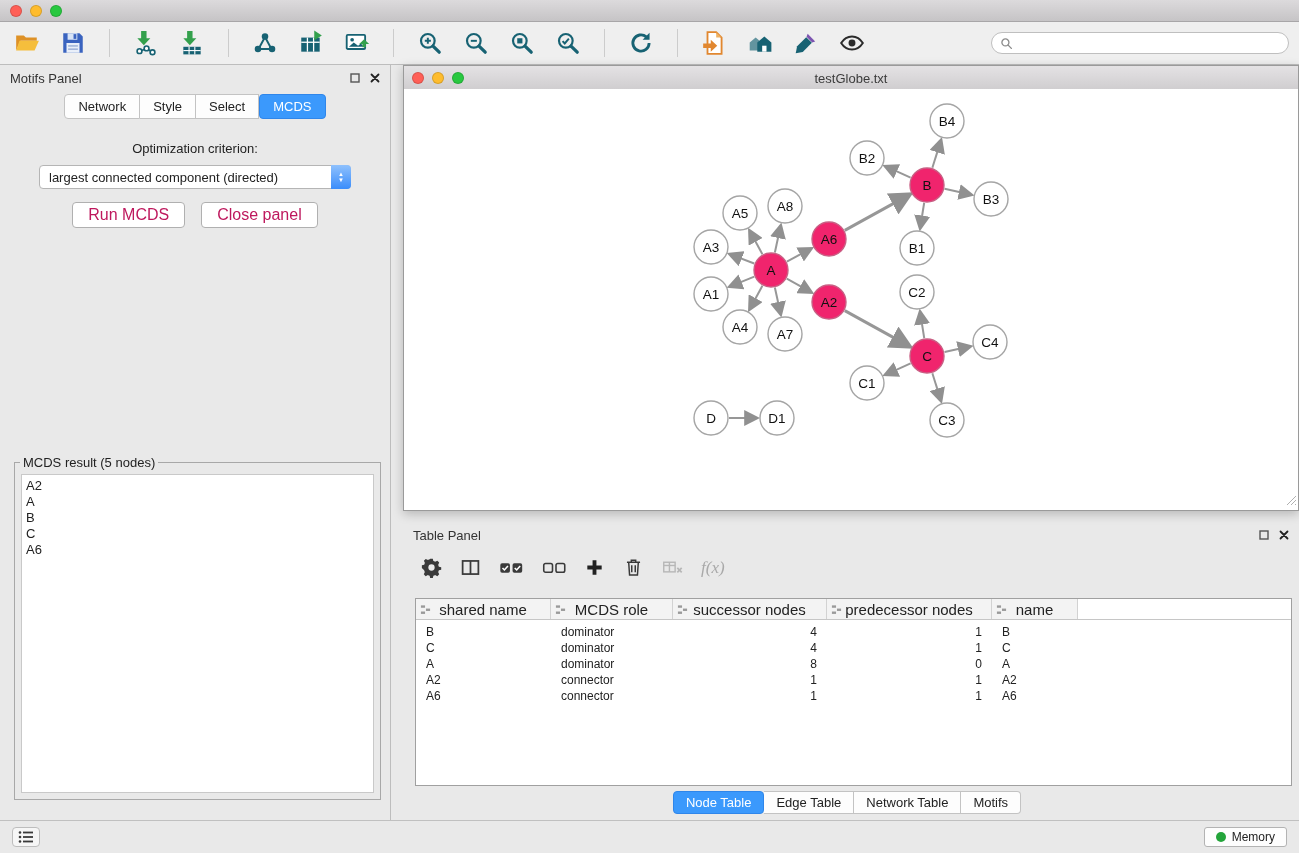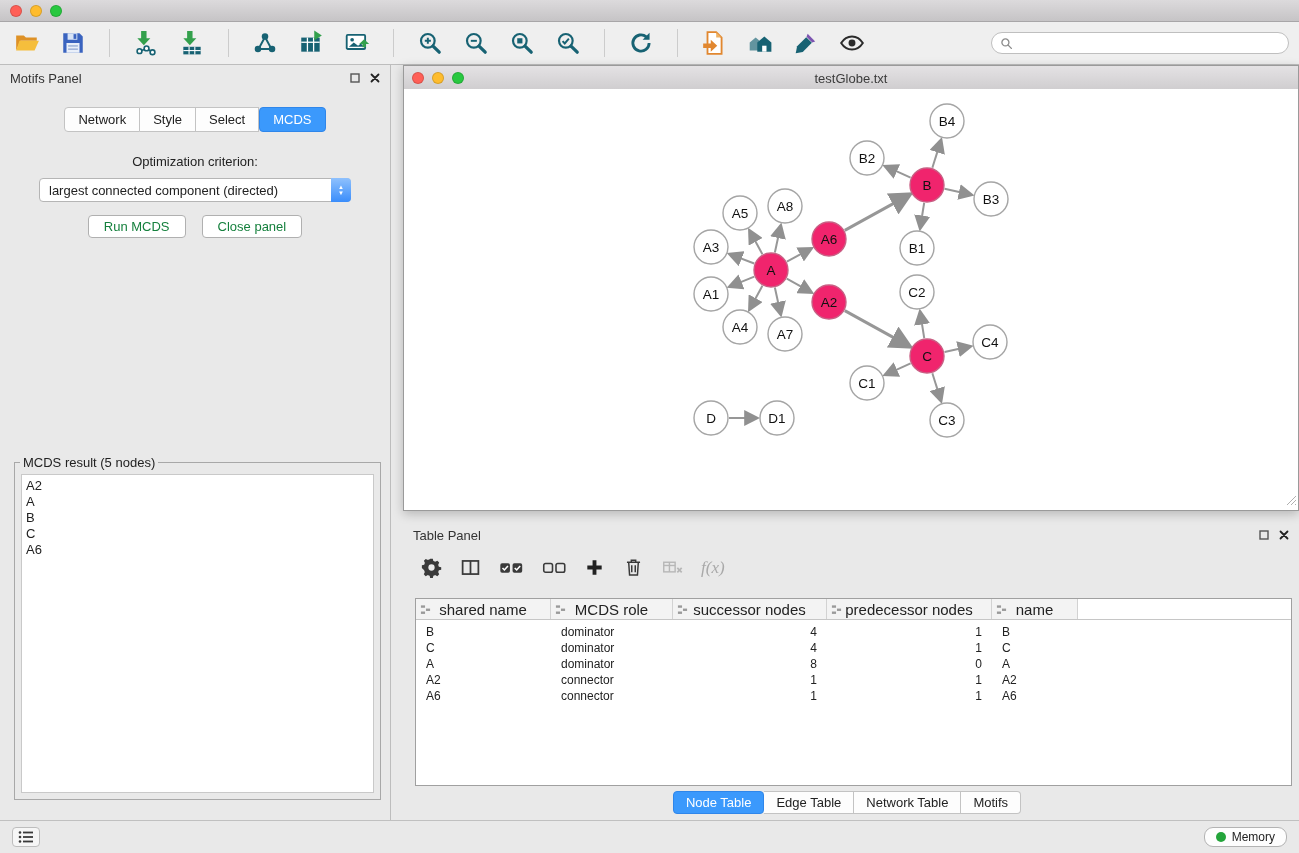--- a/index.html
+++ b/index.html
@@ -28,33 +28,33 @@
   #search-input{border:none;outline:none;flex:1;font-size:12px;background:transparent;}
 
   
   .panel-header{height:26px;display:flex;align-items:center;padding:0 10px;font-size:13px;color:#333;}
   .panel-controls{margin-left:auto;display:flex;gap:10px;align-items:center;}
   .win-btn{background:none;border:none;display:flex;align-items:center;}
 
   
   #control-panel{position:absolute;top:65px;left:0;width:391px;height:755px;background:#e9e9e9;
     border-right:1px solid #bdbdbd;}
-  #cp-tabs{display:flex;justify-content:center;margin-top:16px;}
+  #cp-tabs{display:flex;justify-content:center;margin-top:3px;}
   .cp-tab{padding:4px 13px;background:#fdfdfd;border:1px solid #c3c3c3;border-left:none;font-size:13px;color:#222;}
   .cp-tab:first-child{border-left:1px solid #c3c3c3;border-radius:4px 0 0 4px;}
   .cp-tab:last-child{border-radius:0 4px 4px 0;}
   .cp-tab.active{background:#3b99fc;border:1px solid #2f86ea;color:#fff;border-radius:4px;}
   #opt-label{text-align:center;margin-top:22px;}
   #mcds-dropdown{margin:9px auto 0;width:312px;height:24px;background:#fff;border:1px solid #b5b5b5;
     border-radius:4px;display:flex;align-items:center;position:relative;padding-left:9px;font-size:13px;}
   .dropdown-stepper{position:absolute;right:-1px;top:-1px;width:20px;height:24px;
     background:linear-gradient(#8fc1fd,#3a8dfb);border-radius:0 4px 4px 0;display:flex;flex-direction:column;
     align-items:center;justify-content:center;color:#fff;font-size:6px;line-height:6px;}
   #cp-buttons{display:flex;justify-content:center;gap:16px;margin-top:13px;}
-  .cp-btn{background:#fff;border:1px solid #b0b0b0;border-radius:4px;padding:3px 15px;font-size:13px;color:#15803d;}
+  .cp-btn{background:#fff;border:1px solid #b0b0b0;border-radius:4px;padding:3px 15px;font-size:16px;color:#be185d;}
   #mcds-result{position:absolute;left:14px;right:9px;top:390px;bottom:20px;border:1px solid #a8a8a8;padding:0;}
   #mcds-result legend{font-size:13px;margin-left:5px;padding:0 3px;color:#222;}
   #mcds-list{position:absolute;top:4px;left:6px;right:6px;bottom:6px;background:#fff;border:1px solid #c9c9c9;
     overflow:auto;padding:3px 4px;}
   .mcds-item{font-size:13px;line-height:16px;}
 
   
   #network-window{position:absolute;left:403px;top:65px;width:896px;height:446px;background:#fff;
     border:1px solid #9a9a9a;box-shadow:0 3px 10px rgba(0,0,0,.22);}
   #net-titlebar{height:22px;background:linear-gradient(#e4e2e4,#cfcdcf);border-bottom:1px solid #a8a8a8;
@@ -82,21 +82,21 @@
   .tbl-tab:first-child{border-left:1px solid #c3c3c3;border-radius:4px 0 0 4px;}
   .tbl-tab:last-child{border-radius:0 4px 4px 0;}
   .tbl-tab.active{background:#3b99fc;border:1px solid #2f86ea;color:#fff;border-radius:4px;}
 
   
   #statusbar{position:absolute;left:0;bottom:0;width:1299px;height:33px;background:#e9e9e9;
     border-top:1px solid #c0c0c0;display:flex;align-items:center;padding:0 12px;}
   #list-button{width:28px;height:20px;background:#f6f6f6;border:1px solid #bdbdbd;border-radius:4px;
     display:flex;align-items:center;justify-content:center;}
   #memory-button{margin-left:auto;display:flex;align-items:center;gap:6px;background:#fdfdfd;
-    border:1px solid #b3b3b3;border-radius:9px;padding:2px 11px;font-size:12px;color:#222;}
+    border:1px solid #b3b3b3;border-radius:3px;padding:2px 11px;font-size:12px;color:#222;}
   .mem-dot{width:10px;height:10px;border-radius:50%;background:#23a43a;display:inline-block;}
 </style>
 </head>
 <body>
 
 <div id="titlebar">
   <div class="traffic">
     <span class="tl red"></span>
     <span class="tl yellow"></span>
     <span class="tl green"></span>

